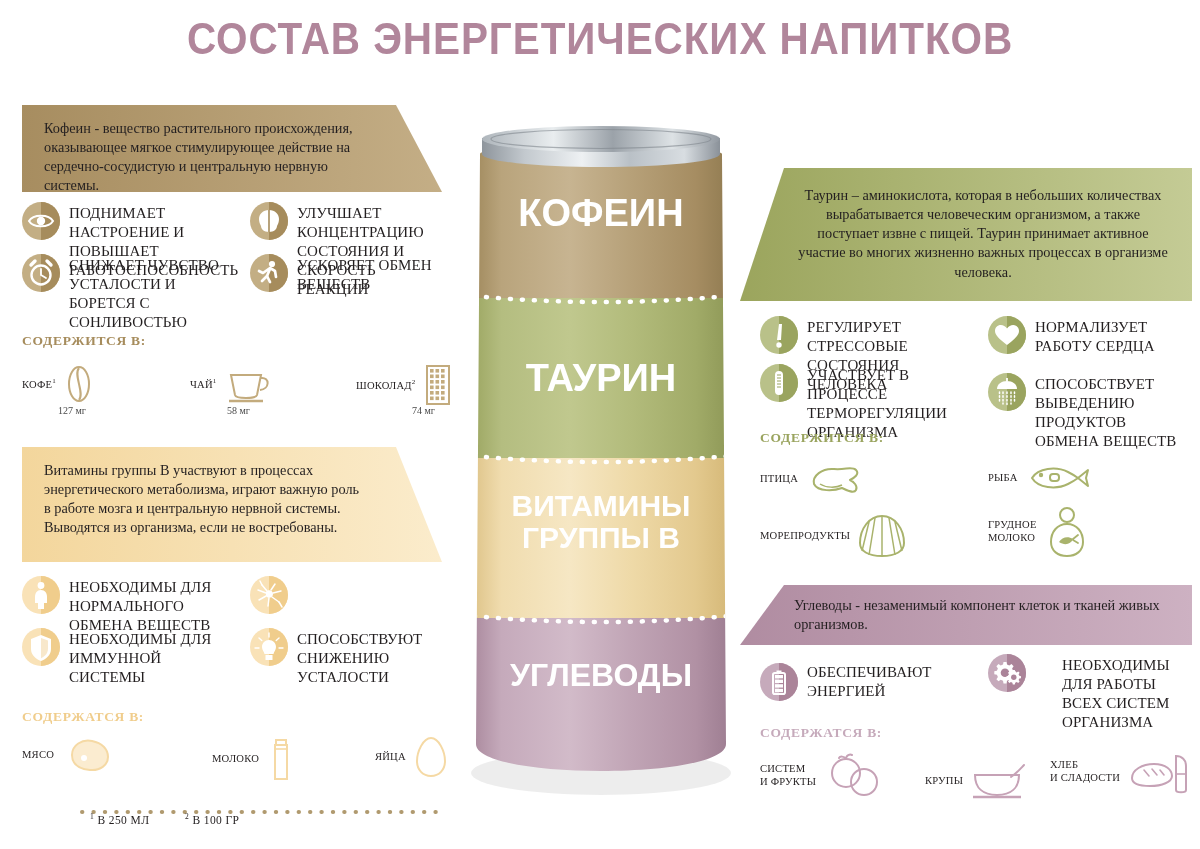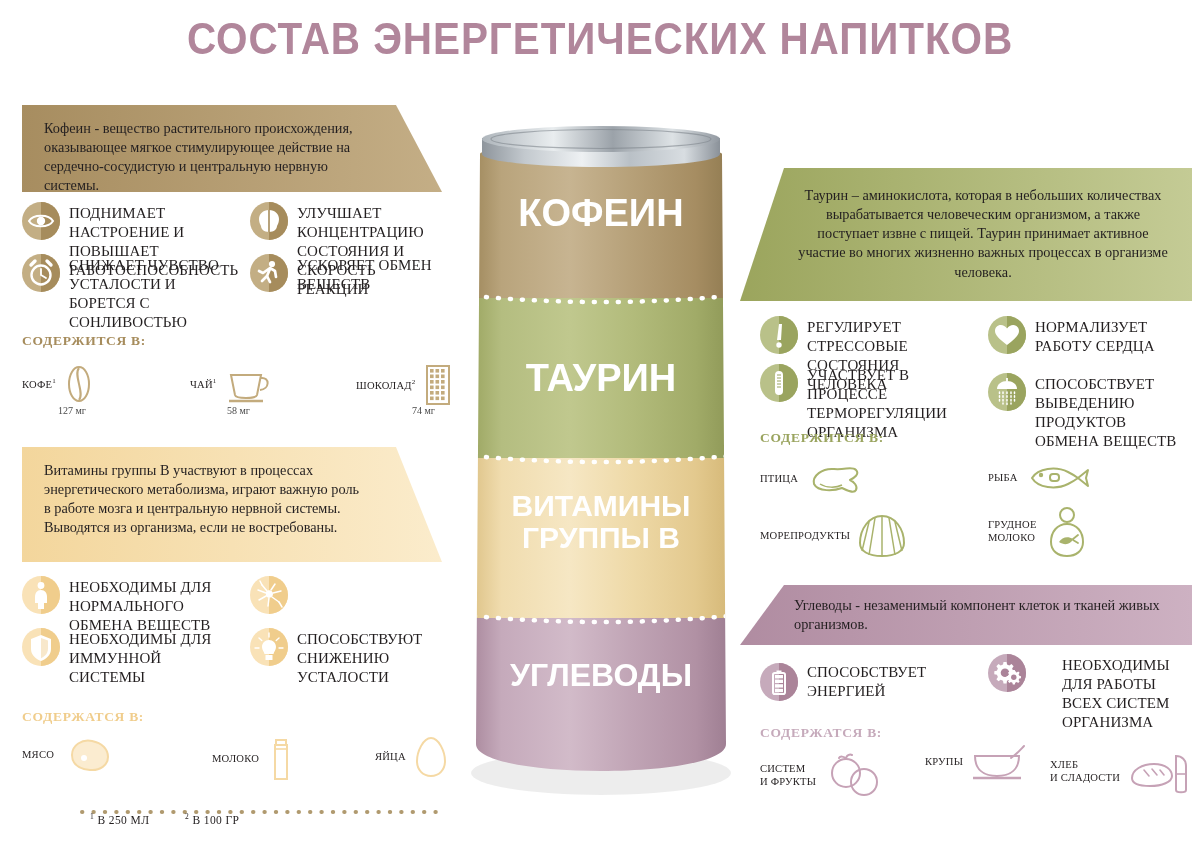--- a/index.html
+++ b/index.html
@@ -539,21 +539,21 @@
         <path d="M19,0 A19,19 0 0 1 19,38 Z" fill="#ab8499"></path>
         <rect x="13" y="10" width="12" height="21" rx="1.8" fill="none" stroke="#fff" stroke-width="2"></rect>
         <rect x="16.5" y="7.5" width="5" height="2.5" fill="#fff"></rect>
         <g fill="#fff">
           <rect x="15" y="12" width="8" height="3.4"></rect>
             <rect x="15" y="16.6" width="8" height="3.4"></rect>
           <rect x="15" y="21.2" width="8" height="3.4"></rect>
             <rect x="15" y="25.8" width="8" height="3.4"></rect>
         </g>
       </svg>
-      <div class="btext" style="padding-top:0;">СПОСОБСТВУЕТ ЭНЕРГИЕЙ</div>
+      <div class="btext" style="padding-top:0;">ОБЕСПЕЧИВАЮТ ЭНЕРГИЕЙ</div>
     </div>
     <div class="benefit" style="left:248px; top:9px; width:200px;gap:36px;">
       <svg class="bicon" viewBox="0 0 38 38">
         <circle cx="19" cy="19" r="19" fill="#c6aabb"></circle>
         <path d="M19,0 A19,19 0 0 1 19,38 Z" fill="#ab8499"></path>
         <g fill="#fff">
           <path d="M15.5,8 L18.5,8 L19,10.6 L21.3,11.6 L23.5,10.1 L25.6,12.2 L24.1,14.4 L25.1,16.7 L27.7,17.2 L27.7,20.2 L25.1,20.7 L24.1,23 L25.6,25.2 L23.5,27.3 L21.3,25.8 L19,26.8 L18.5,29.4 L15.5,29.4 L15,26.8 L12.7,25.8 L10.5,27.3 L8.4,25.2 L9.9,23 L8.9,20.7 L6.3,20.2 L6.3,17.2 L8.9,16.7 L9.9,14.4 L8.4,12.2 L10.5,10.1 L12.7,11.6 L15,10.6 Z"></path>
         </g>
         <circle cx="17" cy="18.7" r="4.3" fill="#ab8499"></circle>
         <g fill="#fff">
@@ -572,21 +572,21 @@
   <div class="source" style="left:20px; top:168px;">
     <div class="slabel">СИСТЕМ
 И ФРУКТЫ</div>
     <svg width="62" height="46" viewBox="0 0 62 46">
       <circle cx="22" cy="20" r="14" fill="none" stroke="#c6a2b6" stroke-width="2"></circle>
       <path d="M22,6 C22,2 26,1 28,2 M22,6 C20,3 16,3 15,5" fill="none" stroke="#c6a2b6" stroke-width="2" stroke-linecap="round"></path>
       <circle cx="40" cy="29" r="13" fill="none" stroke="#c6a2b6" stroke-width="2"></circle>
     </svg>
   </div>
 
-  <div class="source" style="left:185px; top:157px;">
+  <div class="source" style="left:185px; top:176px;">
     <div class="slabel">КРУПЫ</div>
     <svg width="56" height="40" viewBox="0 0 56 40">
       <path d="M4,14 L48,14 C48,27 40,34 26,34 C12,34 4,27 4,14 Z" fill="none" stroke="#c6a2b6" stroke-width="2"></path>
       <path d="M40,16 C46,12 50,7 53,4" fill="none" stroke="#c6a2b6" stroke-width="2" stroke-linecap="round"></path>
       <line x1="2" y1="36" x2="50" y2="36" stroke="#c6a2b6" stroke-width="2.4"></line>
     </svg>
   </div>
 
   <div class="source" style="left:310px; top:163px;">
     <div class="slabel">ХЛЕБ

